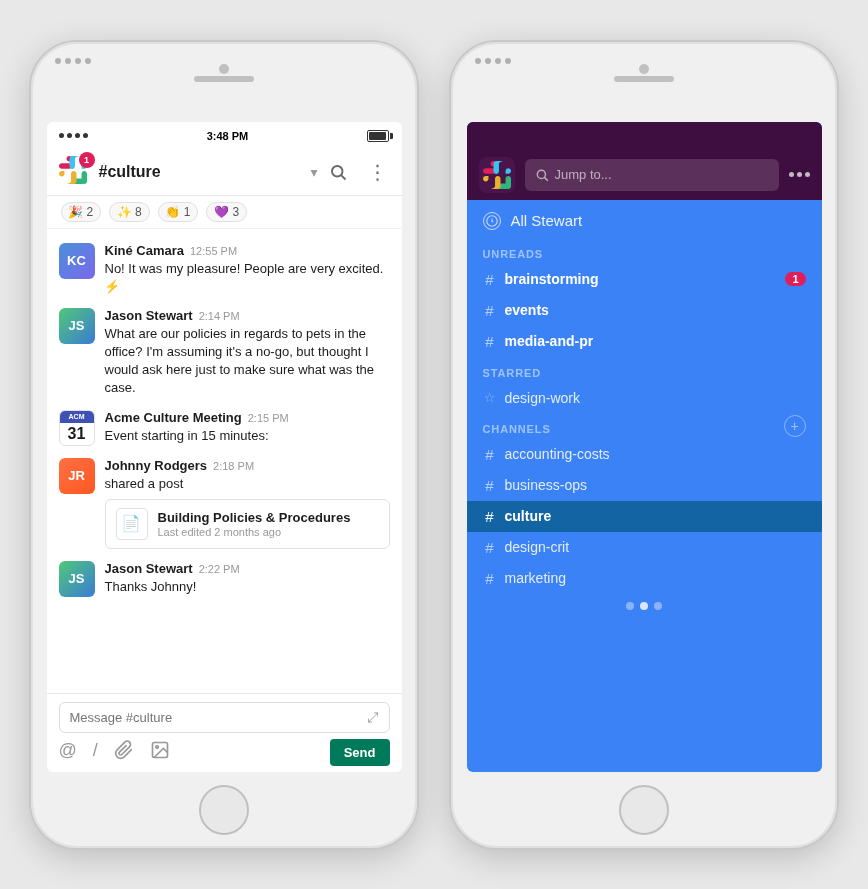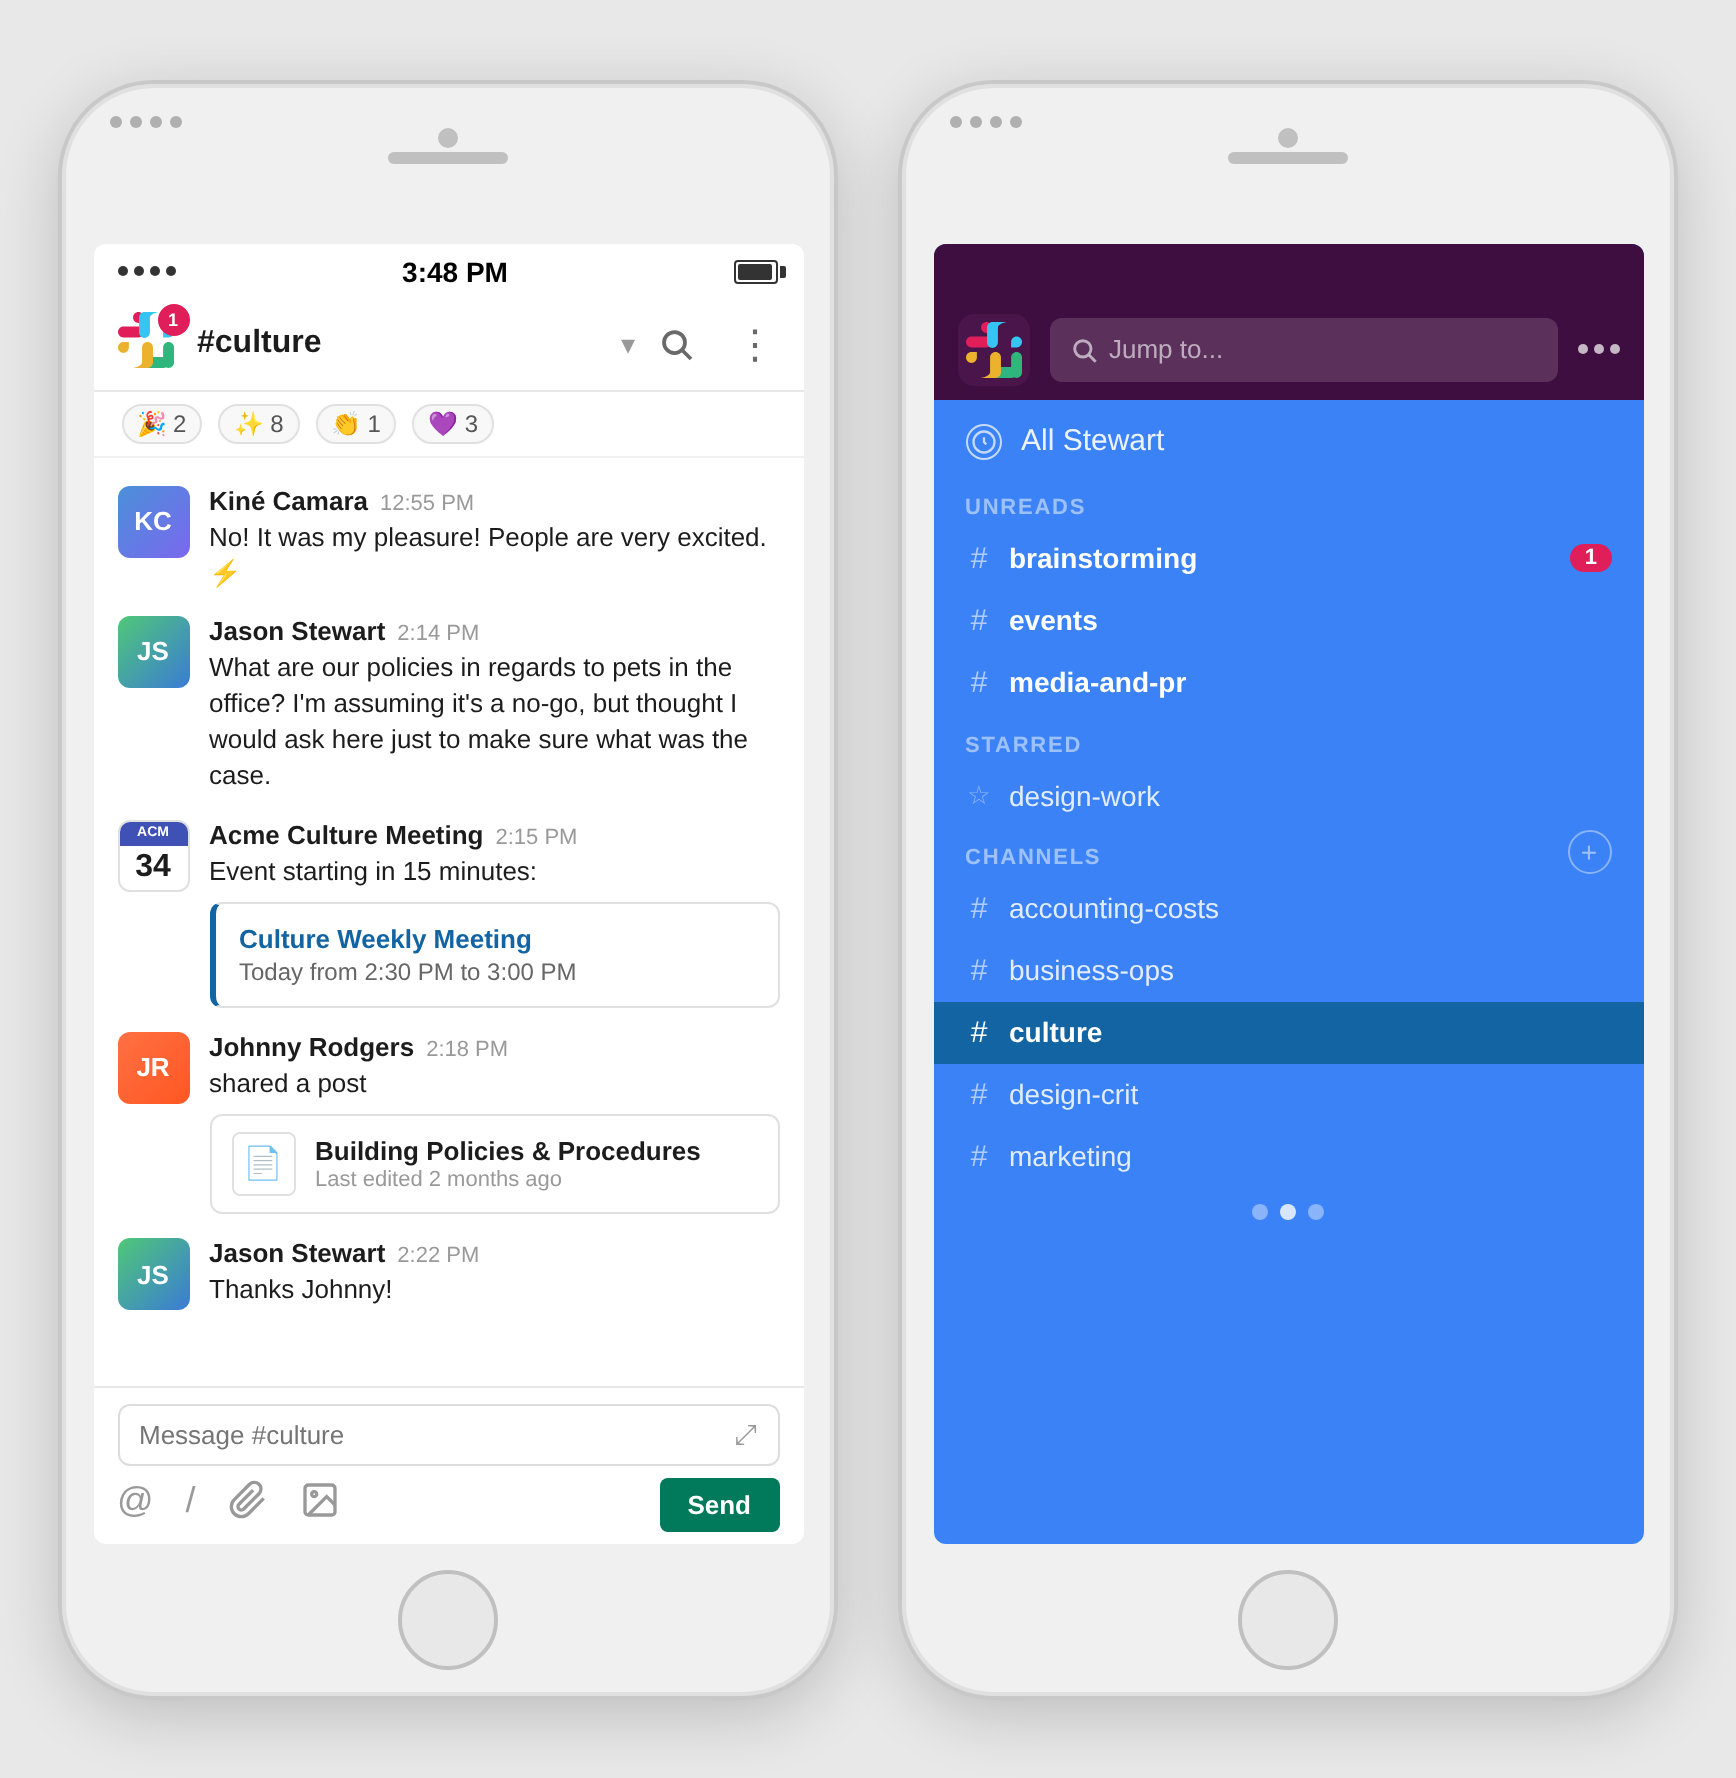--- a/index.html
+++ b/index.html
@@ -106,21 +106,21 @@
     }
 
     
     .status-bar {
       height: 28px;
       background: white;
       display: flex;
       align-items: center;
       justify-content: space-between;
       padding: 0 12px;
-      font-size: 14px;
+      font-size: 11px;
       font-weight: 600;
       flex-shrink: 0;
     }
 
     .status-dots {
       display: flex;
       gap: 3px;
       align-items: center;
     }
     .status-dot {
@@ -732,32 +732,28 @@
             <span class="msg-author">Jason Stewart</span>
             <span class="msg-time">2:14 PM</span>
           </div>
           <div class="msg-text">What are our policies in regards to pets in the office? I'm assuming it's a no-go, but thought I would ask here just to make sure what was the case.</div>
         </div>
       </div>
 
       <div class="message-item">
         <div class="avatar avatar-calendar">
           <div class="cal-header">ACM</div>
-          <div class="cal-number">34</div>
+          <div class="cal-number">31</div>
         </div>
         <div class="msg-content">
           <div class="msg-header">
             <span class="msg-author">Acme Culture Meeting</span>
             <span class="msg-time">2:15 PM</span>
           </div>
           <div class="msg-text">Event starting in 15 minutes:</div>
-          <div class="meeting-card">
-            <div class="meeting-title">Culture Weekly Meeting</div>
-            <div class="meeting-time">Today from 2:30 PM to 3:00 PM</div>
-          </div>
         </div>
       </div>
 
       <div class="message-item">
         <div class="avatar avatar-johnny">JR</div>
         <div class="msg-content">
           <div class="msg-header">
             <span class="msg-author">Johnny Rodgers</span>
             <span class="msg-time">2:18 PM</span>
           </div>

